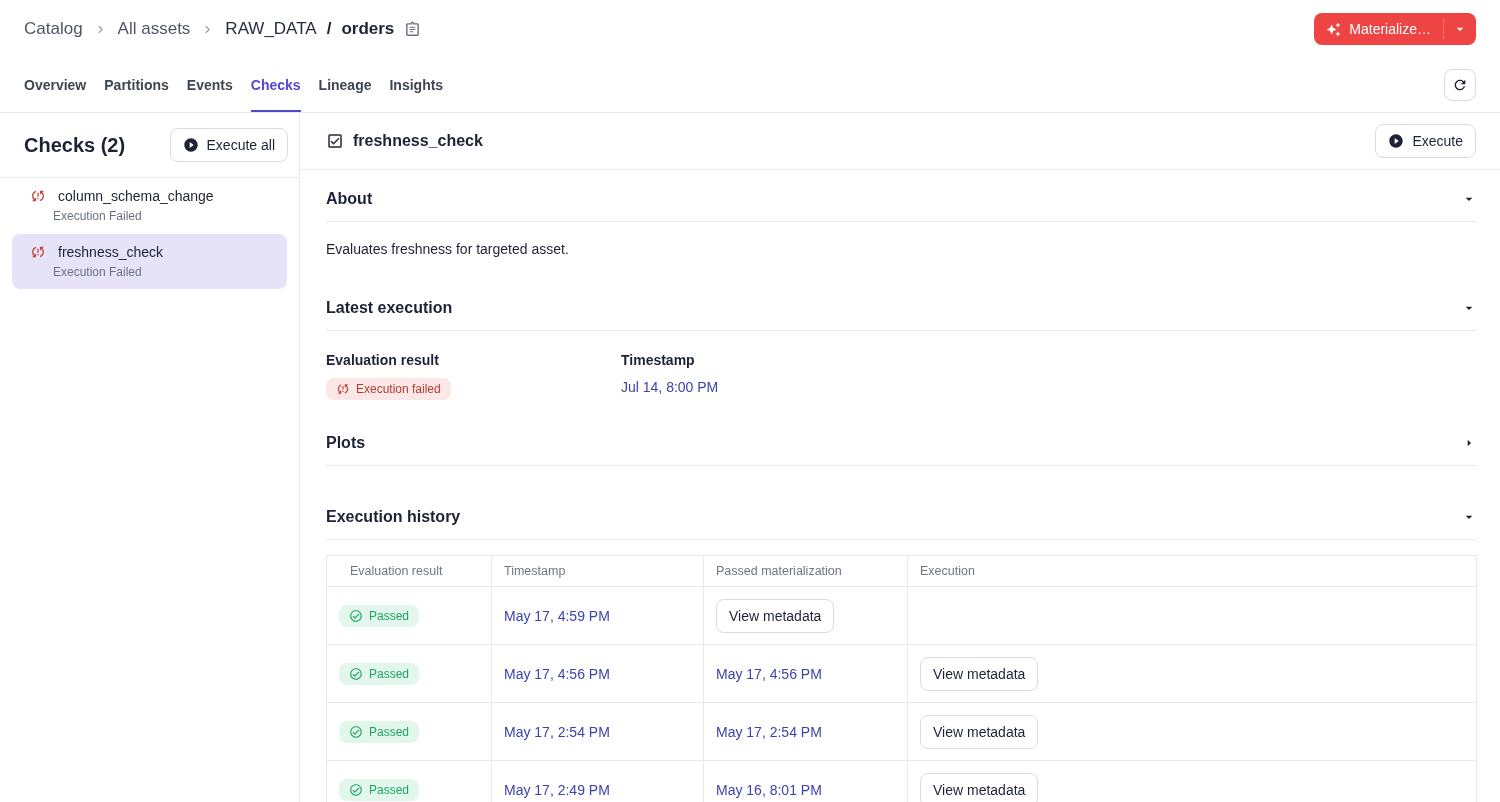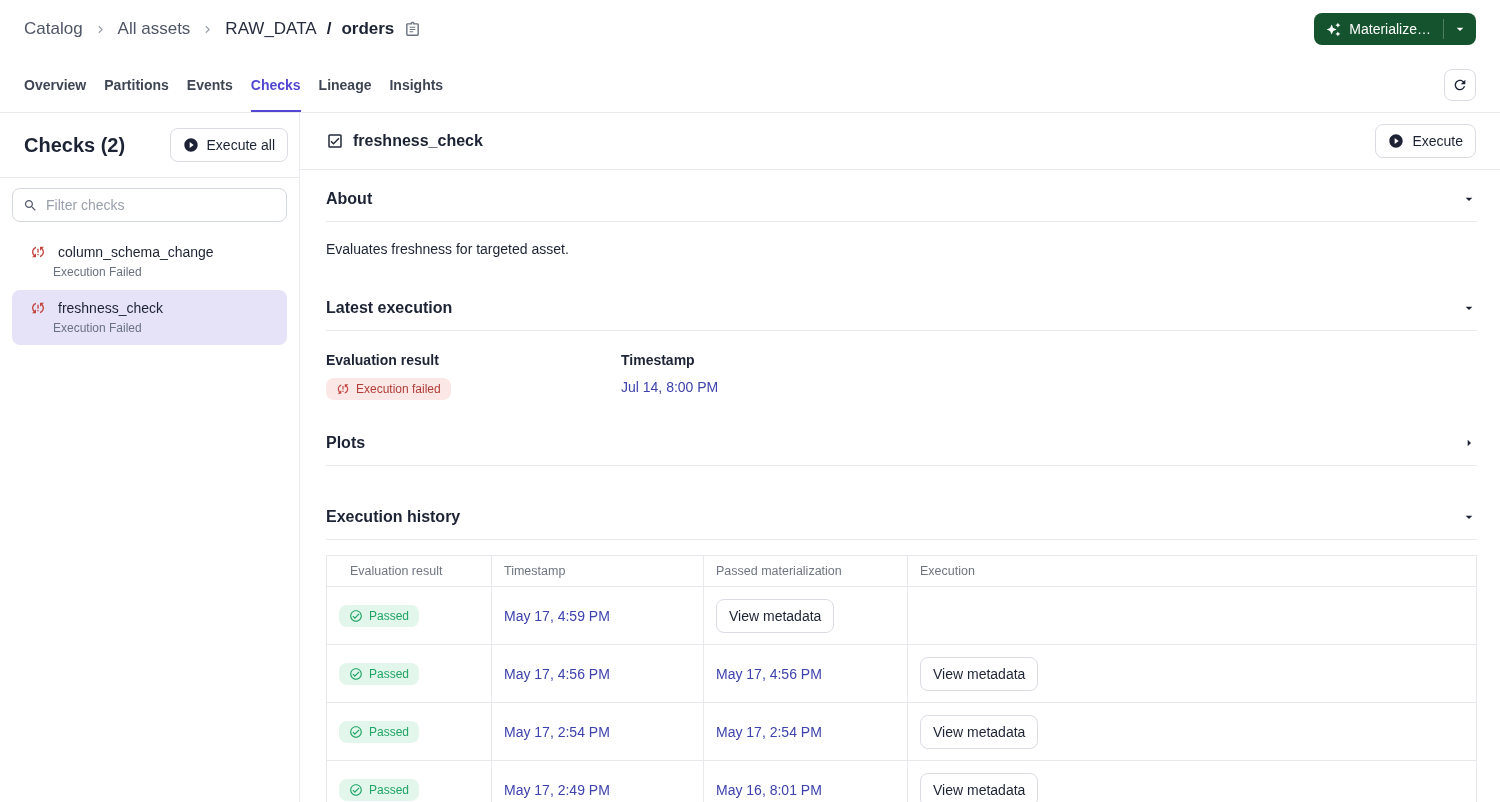--- a/index.html
+++ b/index.html
@@ -9,21 +9,21 @@
   
   .topbar { height:58px; display:flex; align-items:center; justify-content:space-between; padding:0 24px; }
   .breadcrumb { display:flex; align-items:center; gap:10px; font-size:17px; }
   .bc-link { color:#4E5565; font-weight:500; cursor:pointer; }
   .bc-sep { color:#9AA0AC; display:flex; align-items:center; }
   .bc-group { color:#252C3E; font-weight:500; }
   .bc-slash { font-weight:700; color:#1C2334; }
   .bc-asset { font-weight:700; color:#1C2334; }
   .copy-icon { color:#6A7280; display:flex; align-items:center; cursor:pointer; }
 
-  .split-btn { display:flex; align-items:stretch; background:#14532d; border-radius:8px; color:#fff; height:32px; overflow:hidden; }
+  .split-btn { display:flex; align-items:stretch; background:#ef4444; border-radius:8px; color:#fff; height:32px; overflow:hidden; }
   .split-main { display:flex; align-items:center; gap:8px; padding:0 12px; font-size:14px; cursor:pointer; }
   .split-divider { width:1px; background:rgba(255,255,255,.25); margin:6px 0; }
   .split-caret { display:flex; align-items:center; padding:0 8px; cursor:pointer; }
 
   
   .tabbar { height:55px; border-bottom:1px solid #E8EAEE; display:flex; align-items:stretch; padding:0 24px; }
   .tabs { display:flex; gap:18px; }
   .tab { font-size:14px; color:#3E4553; font-weight:700; display:flex; align-items:center;
          border-bottom:2px solid transparent; padding-top:2px; cursor:pointer; }
   .tab.active { color:#5246D2; border-bottom-color:#5246D2; }
@@ -154,28 +154,20 @@
       <button class="btn">
         <span class="play">
           <svg width="16" height="16" viewBox="0 0 24 24" fill="currentColor">
               <path d="M12 2C6.48 2 2 6.48 2 12s4.48 10 10 10 10-4.48 10-10S17.52 2 12 2zm-2 14.5v-9l6 4.5-6 4.5z"></path>
             </svg>
         </span>
         <span>Execute all</span>
       </button>
     </div>
 
-    <div class="filter-wrap">
-      <div class="filter-input">
-        <svg width="15" height="15" viewBox="0 0 24 24" fill="currentColor">
-            <path d="M15.5 14h-.79l-.28-.27C15.41 12.59 16 11.11 16 9.5 16 5.91 13.09 3 9.5 3S3 5.91 3 9.5 5.91 16 9.5 16c1.61 0 3.09-.59 4.23-1.57l.27.28v.79l5 4.99L20.49 19l-4.99-5zm-6 0C7.01 14 5 11.99 5 9.5S7.01 5 9.5 5 14 7.01 14 9.5 11.99 14 9.5 14z"></path>
-          </svg>
-        <input type="text" placeholder="Filter checks" style="">
-      </div>
-    </div>
 
     <div class="check-list">
       <div class="check-item">
         <div class="check-row">
           <span class="fail-icon">
             <svg width="16" height="16" viewBox="0 0 24 24" fill="currentColor">
                 <path d="M3 12c0 2.21.91 4.2 2.36 5.64L3 20h6v-6l-2.24 2.24C5.68 15.15 5 13.66 5 12c0-2.61 1.67-4.83 4-5.65V4.26C5.55 5.15 3 8.27 3 12zm8 5h2v-2h-2v2zM21 4h-6v6l2.24-2.24C18.32 8.85 19 10.34 19 12c0 2.61-1.67 4.83-4 5.65v2.09c3.45-.89 6-4.01 6-7.74 0-2.21-.91-4.2-2.36-5.64L21 4zm-10 9h2V7h-2v6z"></path>
               </svg>
           </span>
           <span>column_schema_change</span>

